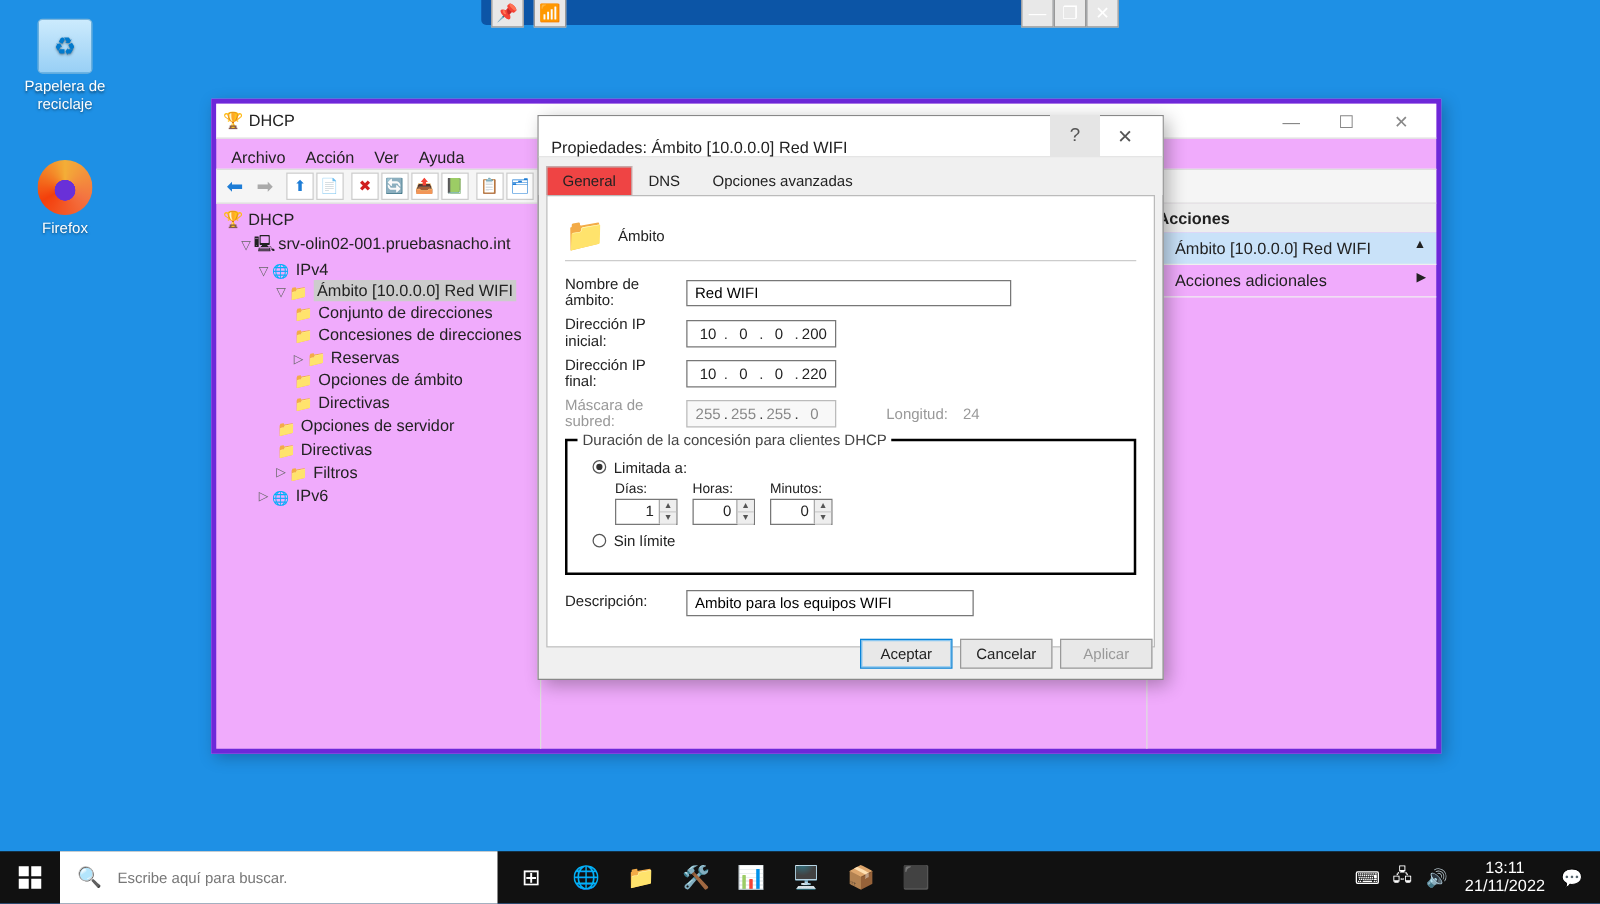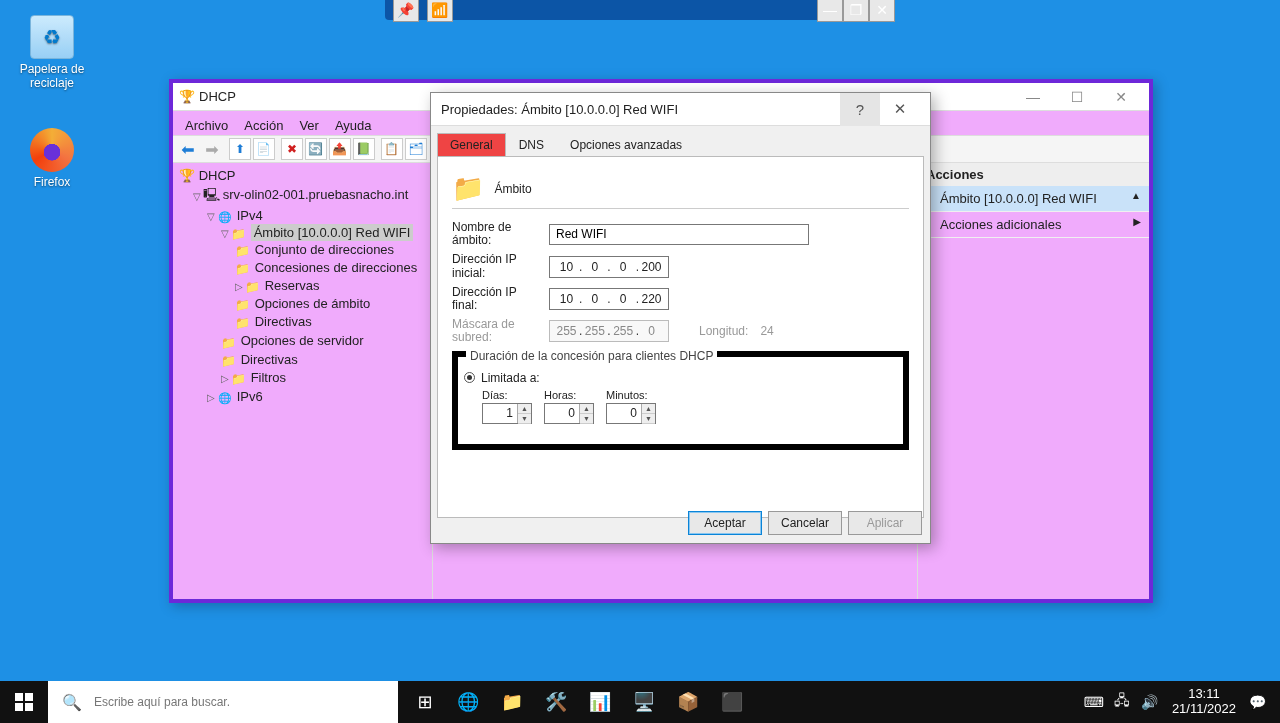--- a/index.html
+++ b/index.html
@@ -62,42 +62,42 @@
   .actions { width:232px; border-left:1px solid #ddd;}
   .actions .hdr { background:#eee; padding:4px 8px; font-weight:600; font-size:13px;}
   .actions .row { padding:5px 22px; border-bottom:1px solid #f0f0f0; font-size:13px; position:relative;}
   .actions .row .expand { position:absolute; right:8px; top:4px; font-size:10px;}
   .actions .row.sel { background:#c9e2f9;}
 
   
   .dlg { position:absolute; left:430px; top:92px; width:501px; height:452px;
          background:#f0f0f0; border:1px solid #888; box-shadow:4px 4px 14px rgba(0,0,0,.3);}
   .dlg .titlebar { height:33px; background:#fff; border-bottom:1px solid #ddd;
-                   display:flex; align-items:center; padding:0 10px; font-size:13px;}
+                   display:flex; align-items:flex-end; padding:0 10px; font-size:13px;}
   .dlg .titlebar .t { flex:1;}
   .dlg .titlebar .hb, .dlg .titlebar .cb {width:40px; height:33px; display:flex; align-items:center;
             justify-content:center; font-size:15px; color:#555;}
   .dlg .titlebar .hb { background:#e5e5e5;}
   .dlg .tabs { display:flex; padding:6px 6px 0; background:#f0f0f0;}
   .dlg .tabs .tab { padding:4px 12px; font-size:12px; background:#f0f0f0; border:1px solid transparent;
                     position:relative; top:1px;}
   .dlg .tabs .tab.active { background:#ef4444; border:1px solid #bbb; border-bottom:1px solid #fff;}
   .dlg .panel { margin:0 6px 6px; background:#fff; border:1px solid #bbb; padding:12px 14px;
                 height:362px; position:relative;}
   .sect-hdr { display:flex; align-items:center; gap:10px; height:40px; border-bottom:1px solid #ccc;
               margin-bottom:12px;}
   .field { display:flex; align-items:center; margin-bottom:6px; gap:12px;}
   .field .lbl { width:85px; font-size:12px; line-height:1.1;}
   .field .lbl.dis { color:#999;}
   .txt { border:1px solid #777; height:21px; padding:2px 6px; font-size:12px; background:#fff;}
   .ip { display:flex; align-items:center; border:1px solid #777; height:21px; background:#fff; padding:10px 4px;}
   .ip span { width:28px; text-align:center; font-size:12px;}
   .ip i { font-style:normal; color:#333;}
   .ip.dis { border-color:#bbb; color:#888; background:#f8f8f8;}
-  .fieldset { border:6px solid #000000; padding:10px 6px 14px; margin-top:4px; position:relative;}
+  .fieldset { border:2px solid #000000; padding:10px 20px 14px; margin-top:4px; position:relative;}
   .fieldset .legend { position:absolute; top:-8px; left:8px; background:#fff; padding:0 4px;
                       font-size:12px; color:#444;}
   .radio { display:flex; align-items:center; gap:6px; margin:4px 0; font-size:12px;}
   .radio .rb { width:11px; height:11px; border:1px solid #555; border-radius:50%; display:flex;
                align-items:center; justify-content:center;}
   .radio .rb.on:after{content:""; width:5px; height:5px; background:#333; border-radius:50%;}
   .dur { display:flex; gap:12px; margin:4px 0 6px 18px;}
   .dur .col .lh { font-size:11px; margin-bottom:2px;}
   .spin { display:flex; border:1px solid #777; height:21px;}
   .spin .v { width:34px; text-align:right; padding:2px 4px; font-size:12px;}
@@ -277,21 +277,21 @@
       <div class="lbl dis">Máscara de subred:</div>
       <div class="ip dis" style="width:120px">
         <span>255</span>
           <i>.</i>
         <span>255</span>
           <i>.</i>
         <span>255</span>
           <i>.</i>
         <span>0</span>
       </div>
-      <span style="margin-left:18px;color:#999">Longitud:</span>
+      <span style="margin-left:28px;color:#999">Longitud:</span>
       <span style="color:#999">24</span>
     </div>
 
     <div class="fieldset">
       <div class="legend">Duración de la concesión para clientes DHCP</div>
       <div class="radio">
         <span class="rb on"></span>
         <span>Limitada a:</span>
       </div>
       <div class="dur">
@@ -319,22 +319,30 @@
           <div class="lh">Minutos:</div>
           <div class="spin">
             <div class="v">0</div>
             <div class="sp">
                 <div>▲</div>
                 <div>▼</div>
               </div>
           </div>
         </div>
       </div>
-    </div>
-
+      <div class="radio">
+        <span class="rb"></span>
+        <span>Sin límite</span>
+      </div>
+    </div>
+
+    <div class="field" style="margin-top:12px">
+      <div class="lbl">Descripción:</div>
+      <input class="txt" style="width: 230px;" value="Ambito para los equipos WIFI">
+    </div>
   </div>
   <div class="btnrow">
     <div class="btn def">Aceptar</div>
     <div class="btn">Cancelar</div>
     <div class="btn dis">Aplicar</div>
   </div>
 </div>
 
 <div class="taskbar">
   <div class="start">

